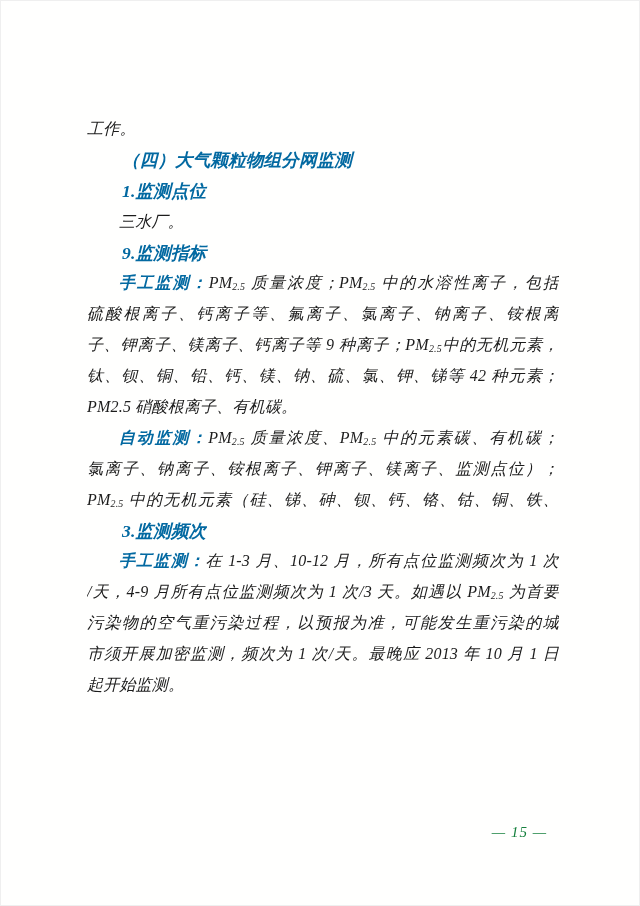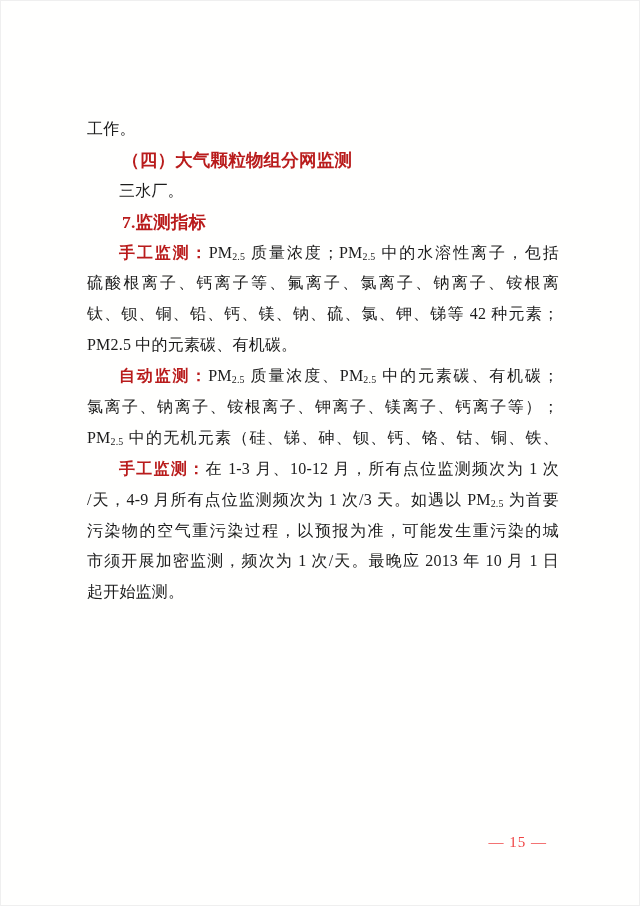--- a/index.html
+++ b/index.html
@@ -10,20 +10,21 @@
   }
   .page {
     position: absolute;
     left: 0; top: 0;
     width: 640px; height: 906px;
     background: #fffffe;
     box-sizing: border-box;
     border: 1px solid #efefef;
     font-family: "Liberation Serif", "DejaVu Serif", serif;
     color: #1c1c1c;
+    font-style: italic;
   }
   .content {
     position: absolute;
     left: 86px; top: 113px;
     width: 472px;
   }
   .ln {
     font-size: 16px;
     line-height: 30.9px;
     height: 30.9px;
@@ -37,56 +38,58 @@
     text-align-last: justify;
     word-break: break-all;
   }
   .ln.head {
     font-weight: 700;
     font-size: 17.5px;
     color: #141414;
   }
   .ln b {
     font-weight: 700;
-    color: #b91c1c;
+    color: #0369a1;
   }
   .ln sub {
     font-size: 0.62em;
     line-height: 0;
     vertical-align: -0.25em;
   }
   .page-number {
     position: absolute;
     top: 821px;
     right: 92px;
     font-size: 15px;
     line-height: 20px;
-    color: #ef4444;
+    color: #15803d;
     letter-spacing: 1px;
     white-space: nowrap;
-    margin-top: 10px;
   }
 </style>
 </head>
 <body>
 
 <div class="page">
 
   <div class="content">
     <div class="ln">工作。</div>
     <div class="ln indent head"><b>（四）大气颗粒物组分网监测</b></div>
+    <div class="ln indent head"><b>1.监测点位</b></div>
     <div class="ln indent">三水厂。</div>
-    <div class="ln indent head"><b>7.监测指标</b></div>
+    <div class="ln indent head"><b>9.监测指标</b></div>
     <div class="ln indent just"><b>手工监测：</b>PM<sub>2.5</sub> 质量浓度；PM<sub>2.5</sub> 中的水溶性离子，包括</div>
     <div class="ln just">硫酸根离子、钙离子等、氟离子、氯离子、钠离子、铵根离</div>
+    <div class="ln just">子、钾离子、镁离子、钙离子等 9 种离子；PM<sub>2.5</sub>中的无机元素，</div>
     <div class="ln just">钛、钡、铜、铅、钙、镁、钠、硫、氯、钾、锑等 42 种元素；</div>
-    <div class="ln">PM2.5 中的元素碳、有机碳。</div>
+    <div class="ln">PM2.5 硝酸根离子、有机碳。</div>
     <div class="ln indent just"><b>自动监测：</b>PM<sub>2.5</sub> 质量浓度、PM<sub>2.5</sub> 中的元素碳、有机碳；</div>
-    <div class="ln just">氯离子、钠离子、铵根离子、钾离子、镁离子、钙离子等）；</div>
+    <div class="ln just">氯离子、钠离子、铵根离子、钾离子、镁离子、监测点位）；</div>
     <div class="ln just">PM<sub>2.5</sub> 中的无机元素（硅、锑、砷、钡、钙、铬、钴、铜、铁、</div>
+    <div class="ln indent head"><b>3.监测频次</b></div>
     <div class="ln indent just"><b>手工监测：</b>在 1-3 月、10-12 月，所有点位监测频次为 1 次</div>
     <div class="ln just">/天，4-9 月所有点位监测频次为 1 次/3 天。如遇以 PM<sub>2.5</sub> 为首要</div>
     <div class="ln just">污染物的空气重污染过程，以预报为准，可能发生重污染的城</div>
     <div class="ln just">市须开展加密监测，频次为 1 次/天。最晚应 2013 年 10 月 1 日</div>
     <div class="ln">起开始监测。</div>
   </div>
 
   <div class="page-number">— 15 —</div>
 
 </div>

